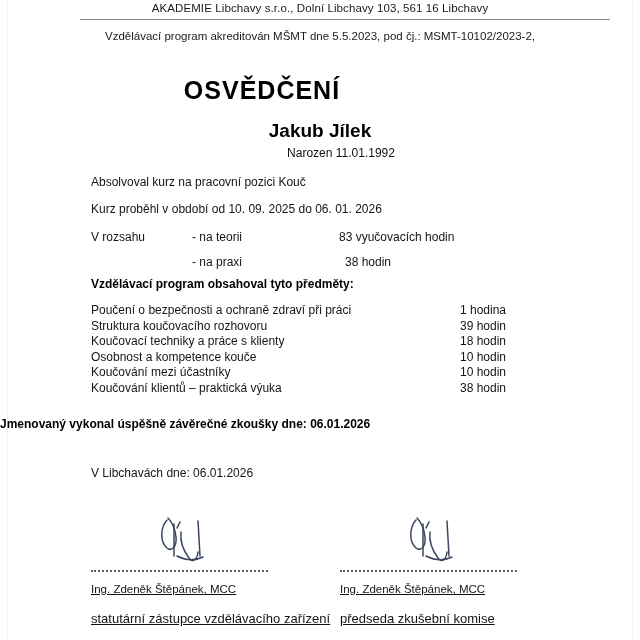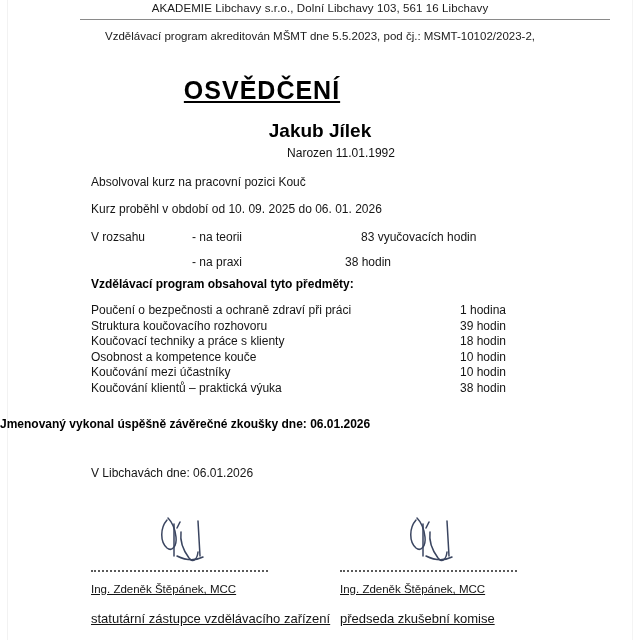--- a/index.html
+++ b/index.html
@@ -72,21 +72,20 @@
   .cert-title {
     position: absolute;
     left: 0;
     top: 76px;
     width: 524px;
     text-align: center;
     font-size: 25px;
     font-weight: bold;
     letter-spacing: 1px;
     color: #000000;
-    text-decoration: underline;
   }
   .cert-name {
     position: absolute;
     left: 0;
     top: 120px;
     width: 640px;
     text-align: center;
     font-size: 19px;
     font-weight: bold;
     color: #000000;
@@ -107,21 +106,21 @@
     position: absolute;
     font-size: 12px;
     color: #151515;
     white-space: nowrap;
   }
   .line-position { left: 91px; top: 175px; }
   .line-period   { left: 91px; top: 202px; }
 
   .rozsah-label  { left: 91px; top: 230px; }
   .rozsah-item1  { left: 192px; top: 230px; }
-  .rozsah-val1   { left: 361px; top: 230px; text-align: right; }
+  .rozsah-val1   { left: 339px; top: 230px; text-align: right; }
   .rozsah-item2  { left: 192px; top: 255px; }
   .rozsah-val2   { left: 345px; top: 255px; }
 
   .subjects-heading {
     position: absolute;
     left: 91px;
     top: 277px;
     font-size: 12px;
     font-weight: bold;
     color: #000000;

